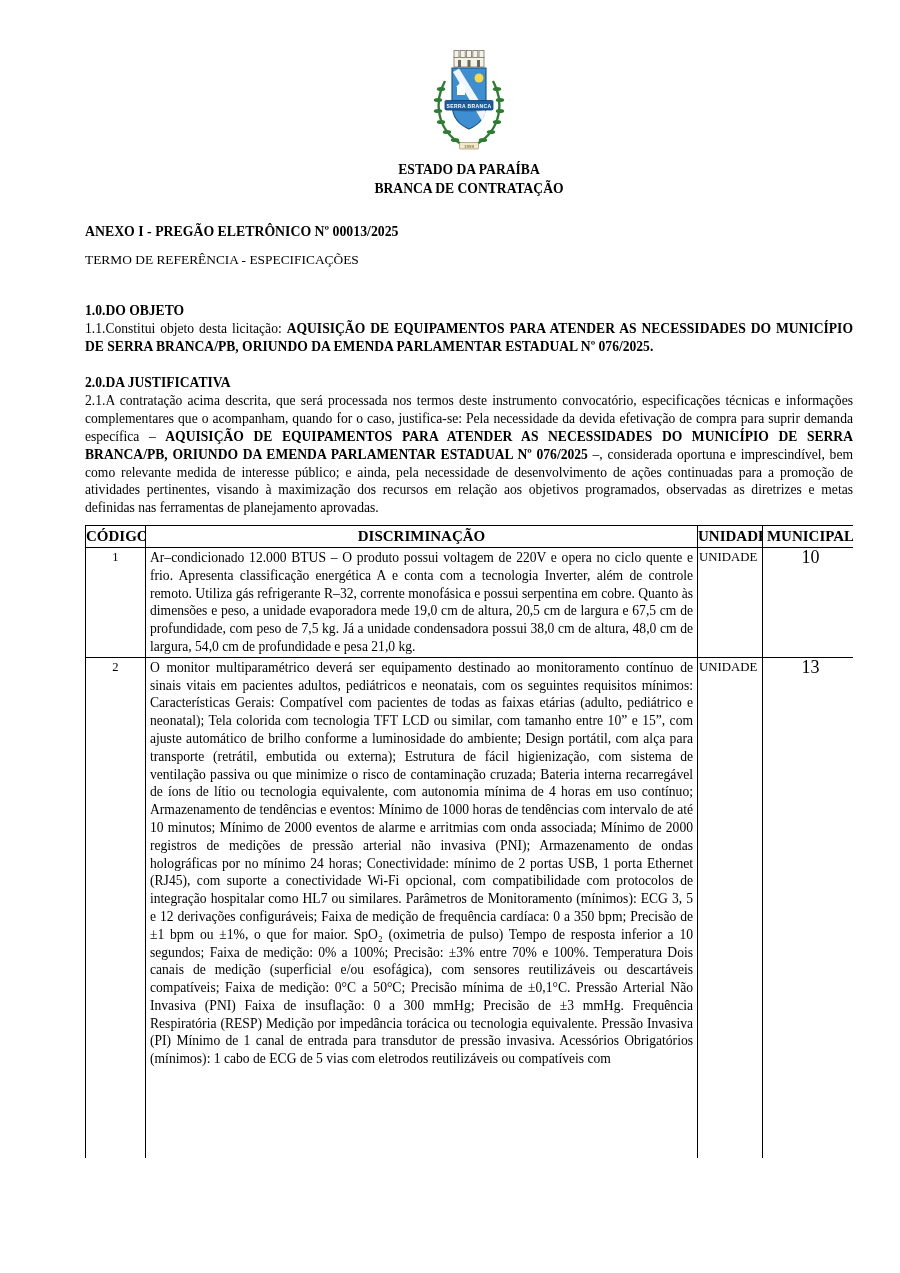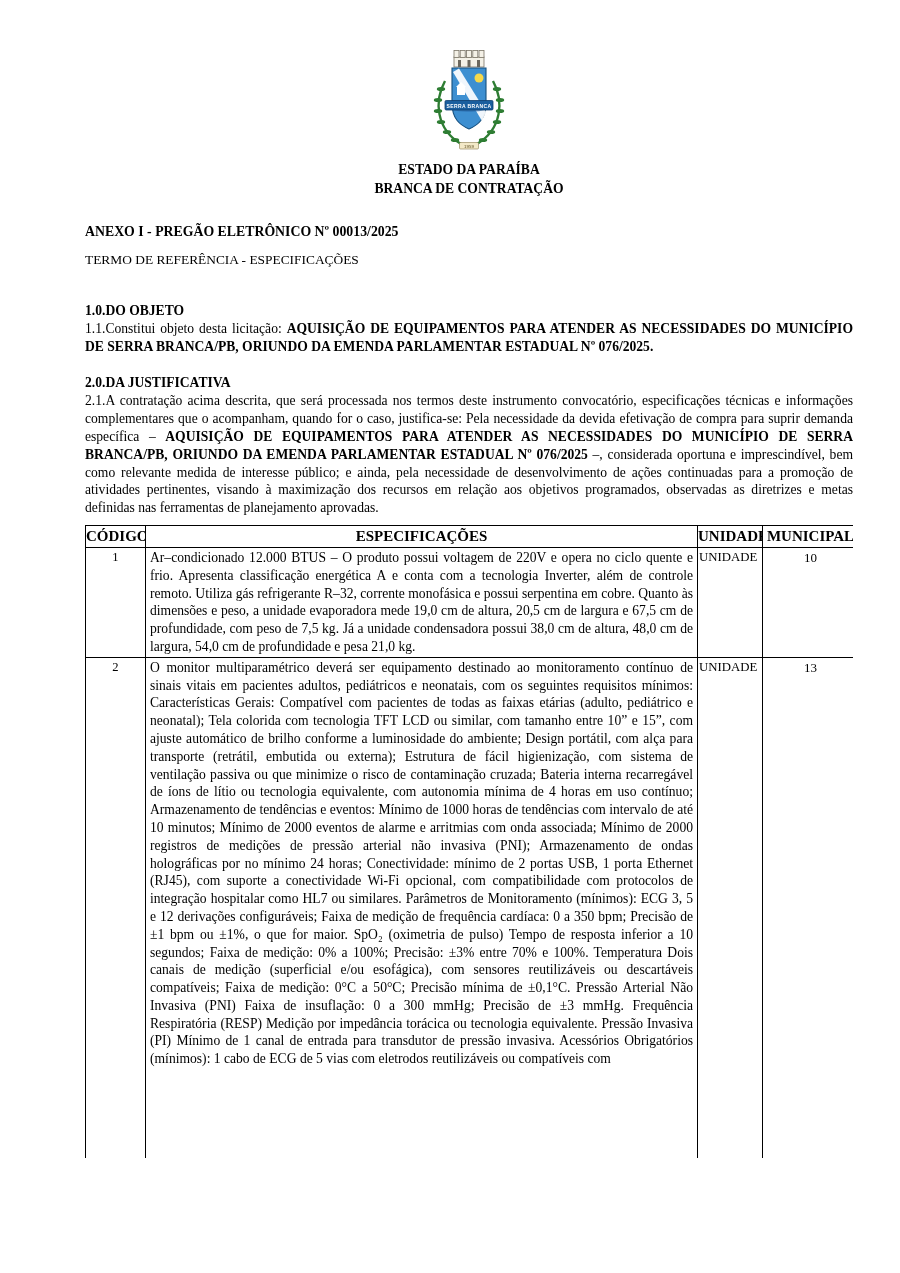--- a/index.html
+++ b/index.html
@@ -75,21 +75,21 @@
     text-align: center;
     font-size: 15px;
     line-height: 19px;
     padding: 1px 0;
     white-space: nowrap;
     overflow: hidden;
   }
   td.cell-code { text-align: center; font-size: 12.6px; }
   td.cell-desc { text-align: justify; }
   td.cell-unit { font-size: 12.8px; padding: 1px 1px; white-space: nowrap; overflow: hidden; }
-  td.cell-qty  { text-align: center; font-size: 13px; }
+  td.cell-qty  { text-align: center; font-size: 18px; }
 
   tr.row-split td { height: 700px; }
 </style>
 </head>
 <body>
 
 <div class="page">
 
   <div class="letterhead">
     <div class="crest">
@@ -167,21 +167,21 @@
     <table class="spec-table">
       <colgroup>
         <col class="c-code">
           <col class="c-desc">
           <col class="c-unit">
           <col class="c-qty">
       </colgroup>
       <thead>
         <tr>
           <th>CÓDIGO</th>
-          <th>ESPECIFICAÇÕES</th>
+          <th>DISCRIMINAÇÃO</th>
           <th>UNIDADE</th>
           <th>MUNICIPAL</th>
         </tr>
       </thead>
       <tbody>
         <tr>
           <td class="cell-code">1</td>
           <td class="cell-desc">Ar–condicionado 12.000 BTUS – O produto possui voltagem de 220V e opera no ciclo quente e frio. Apresenta classificação energética A e conta com a tecnologia Inverter, além de controle remoto. Utiliza gás refrigerante R–32, corrente monofásica e possui serpentina em cobre. Quanto às dimensões e peso, a unidade evaporadora mede 19,0 cm de altura, 20,5 cm de largura e 67,5 cm de profundidade, com peso de 7,5 kg. Já a unidade condensadora possui 38,0 cm de altura, 48,0 cm de largura, 54,0 cm de profundidade e pesa 21,0 kg.</td>
           <td class="cell-unit">UNIDADE</td>
           <td class="cell-qty">10</td>

